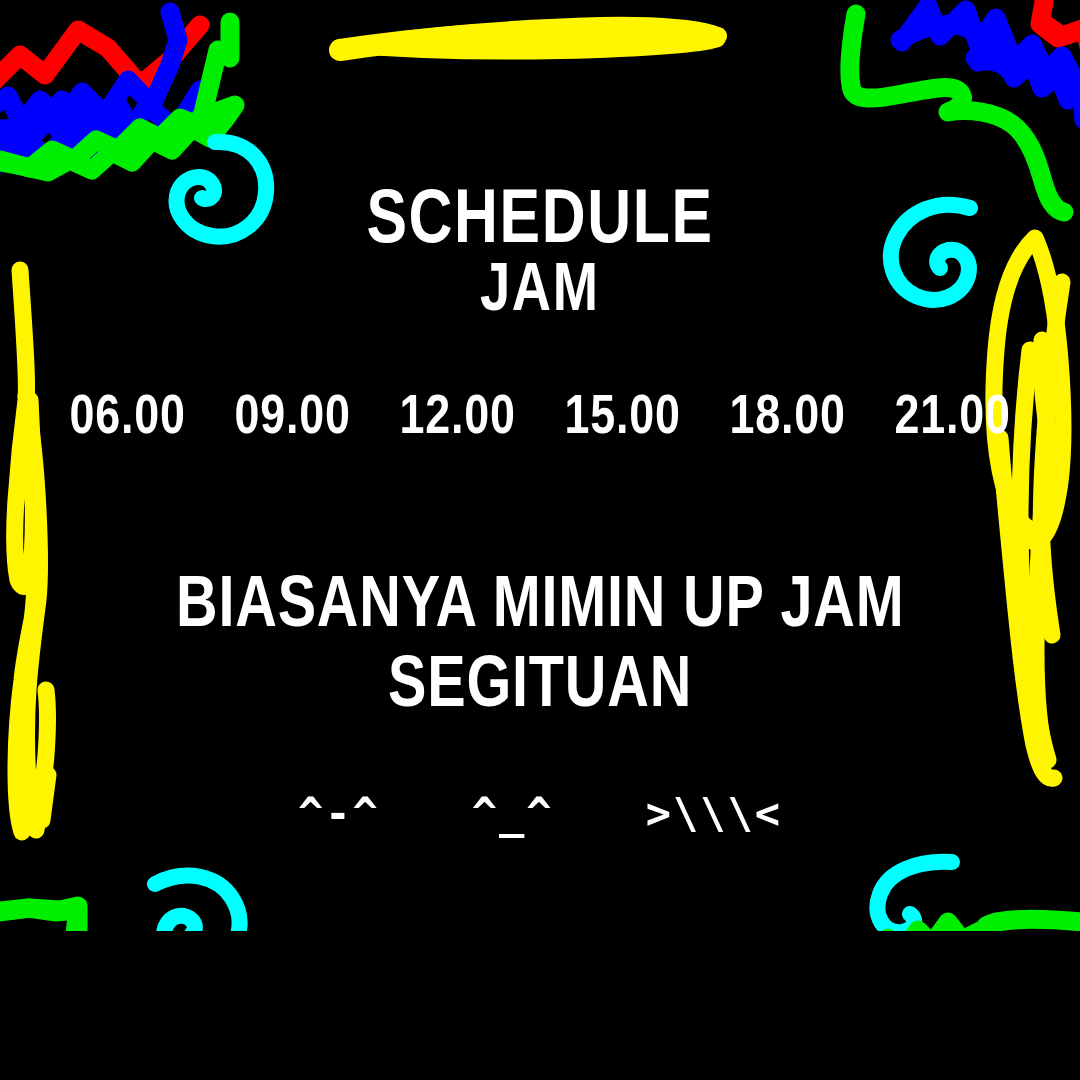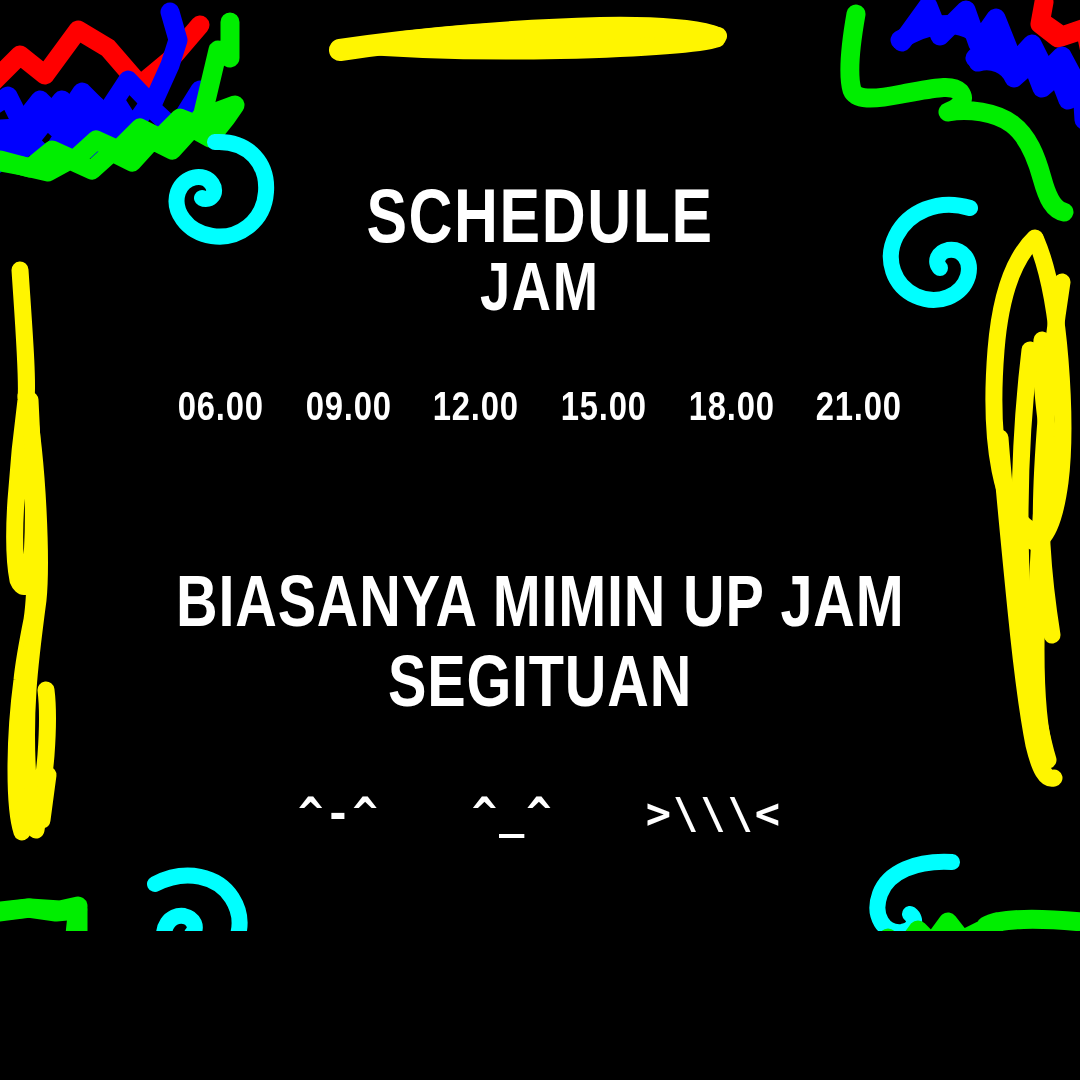--- a/index.html
+++ b/index.html
@@ -53,21 +53,21 @@
     font-size: 76px;
     letter-spacing: 2px;
   }
   #title-line-2 {
     top: 252px;
     font-size: 68px;
     letter-spacing: 2px;
   }
   #times-row {
     top: 386px;
-    font-size: 41px;
+    font-size: 56px;
     letter-spacing: 1px;
   }
   .time-chip {
     display: inline-block;
     transform: scaleX(0.80);
     transform-origin: center center;
     margin: 0 10px;
   }
   #message-line-1 {
     top: 565px;

